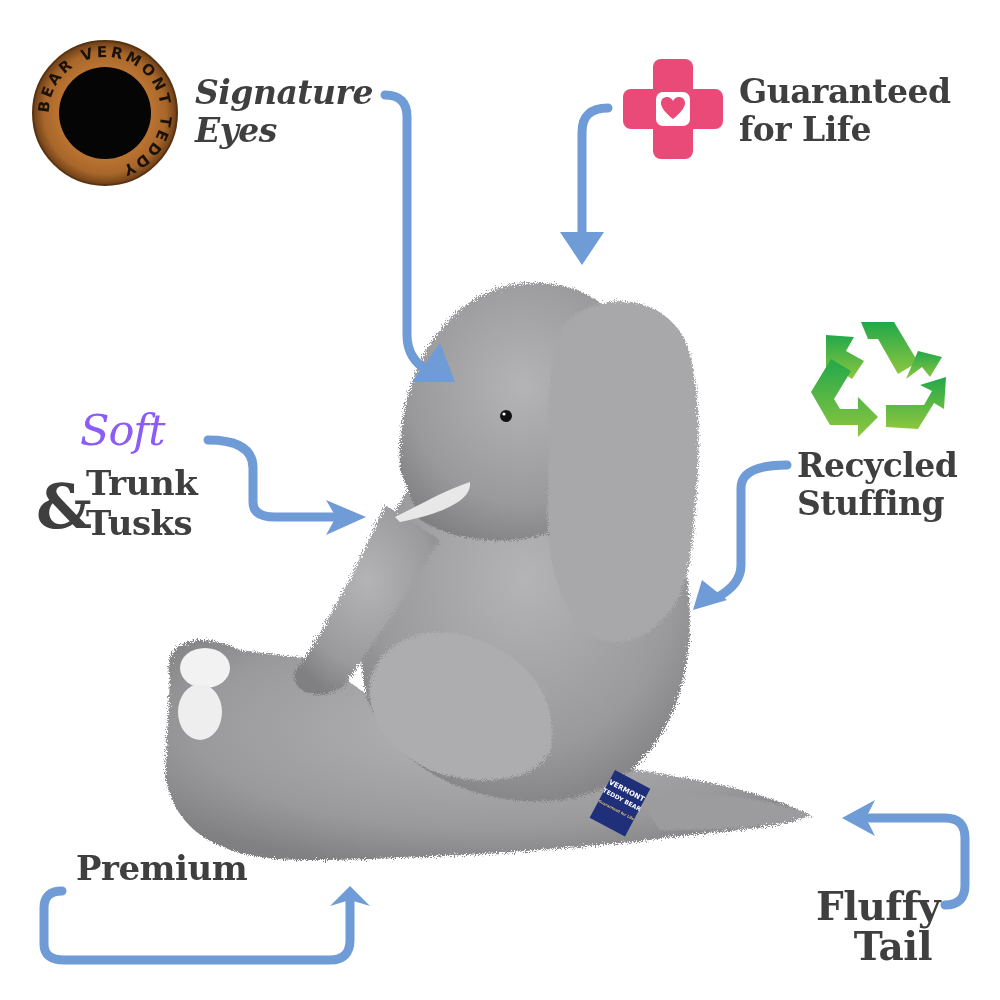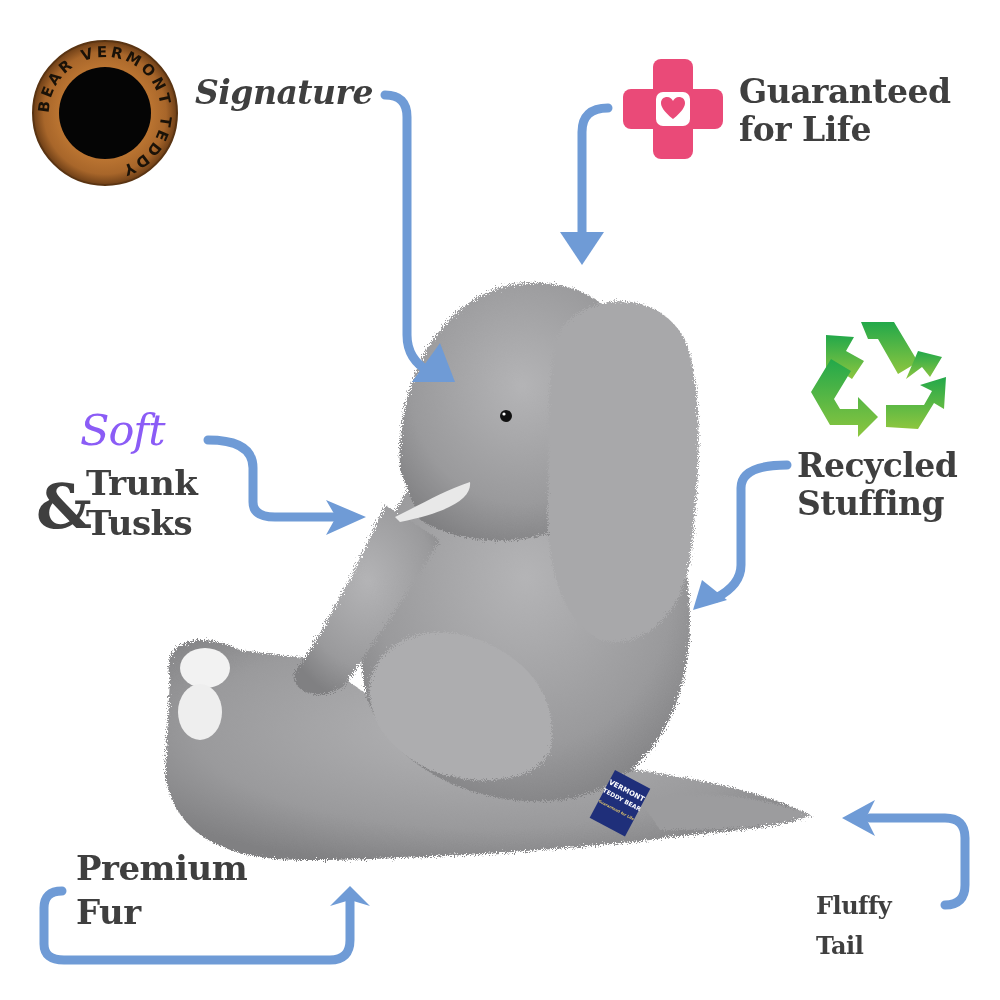--- a/index.html
+++ b/index.html
@@ -29,20 +29,21 @@
   </defs>
   <circle cx="75" cy="75" r="72" fill="url(#ringGrad)" stroke="#5a3412" stroke-width="2"></circle>
   <circle cx="75" cy="75" r="46" fill="#050505"></circle>
   <text font-family="DejaVu Sans, sans-serif" font-size="15" font-weight="bold" fill="#1a1208" letter-spacing="3">
     <textPath href="#ringPath" startOffset="0">BEAR VERMONT TEDDY</textPath>
   </text>
 </svg>
 
 <div class="label" style="left:195px; top:74px;font-style:italic;">
   <span>Signature</span>
+  <span>Eyes</span>
 </div>
 
 <svg class="cross" viewBox="0 0 100 100">
   <rect x="30" y="0" width="40" height="100" rx="8" fill="#ea4a78"></rect>
   <rect x="0" y="30" width="100" height="40" rx="8" fill="#ea4a78"></rect>
   <rect x="33" y="33" width="34" height="34" rx="7" fill="#ffffff"></rect>
   <path d="M50,60 C40,52 38,47 38,44 C38,40 41,38 44,38 C47,38 49,40 50,42 C51,40 53,38 56,38 C59,38 62,40 62,44 C62,47 60,52 50,60 Z" fill="#ea4a78"></path>
 </svg>
 
 <div class="label" style="left:739px; top:73px;">
@@ -73,24 +74,23 @@
   </g>
 </svg>
 
 <div class="label" style="left:797px; top:447px; font-size:33px;">
   <span>Recycled</span>
   <span>Stuffing</span>
 </div>
 
 <div class="label" style="left:76px; top:846px; font-size:34px; line-height:44px;">
   <span>Premium</span>
-  <span>Fur</span>
 </div>
 
-<div class="label" style="left:816px; top:886px; font-size:24px; line-height:40px; width:116px;">
+<div class="label" style="left:816px; top:886px; font-size:39px; line-height:40px; text-align:right; width:116px;">
   <span>Fluffy</span>
   <span>Tail</span>
 </div>
 
 <svg class="elephant" viewBox="150 270 680 600">
   <defs>
     <radialGradient id="fur" cx="50%" cy="40%" r="65%">
       <stop offset="0%" stop-color="#b4b4b6"></stop>
       <stop offset="70%" stop-color="#9a9a9c"></stop>
       <stop offset="100%" stop-color="#808082"></stop>

